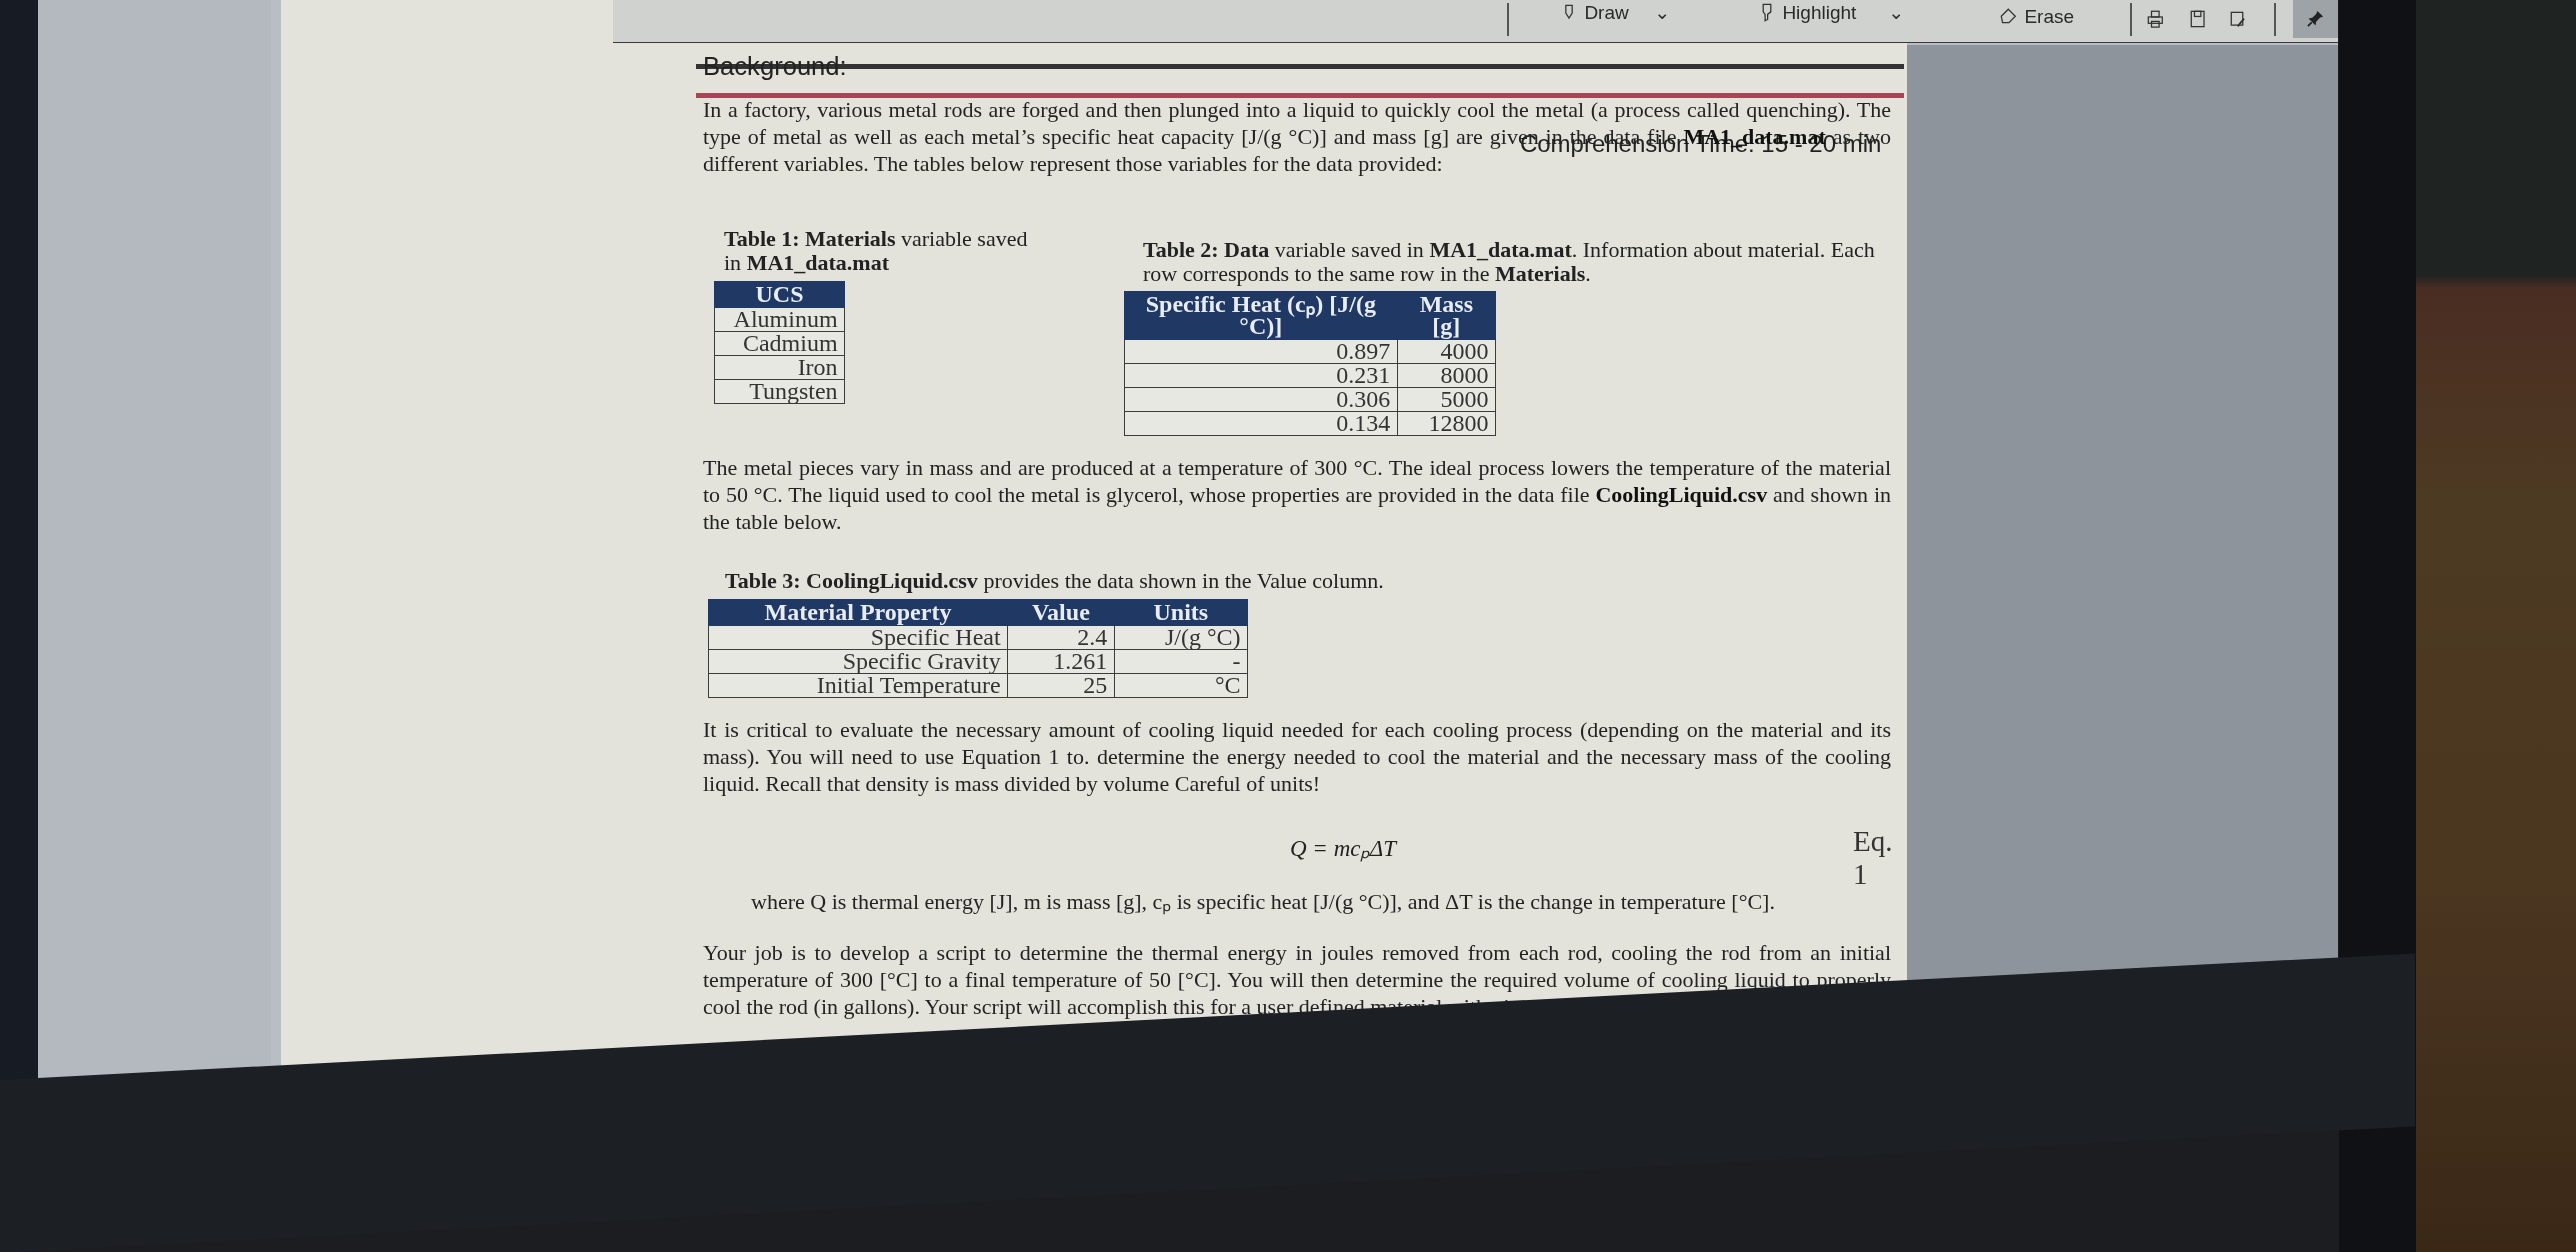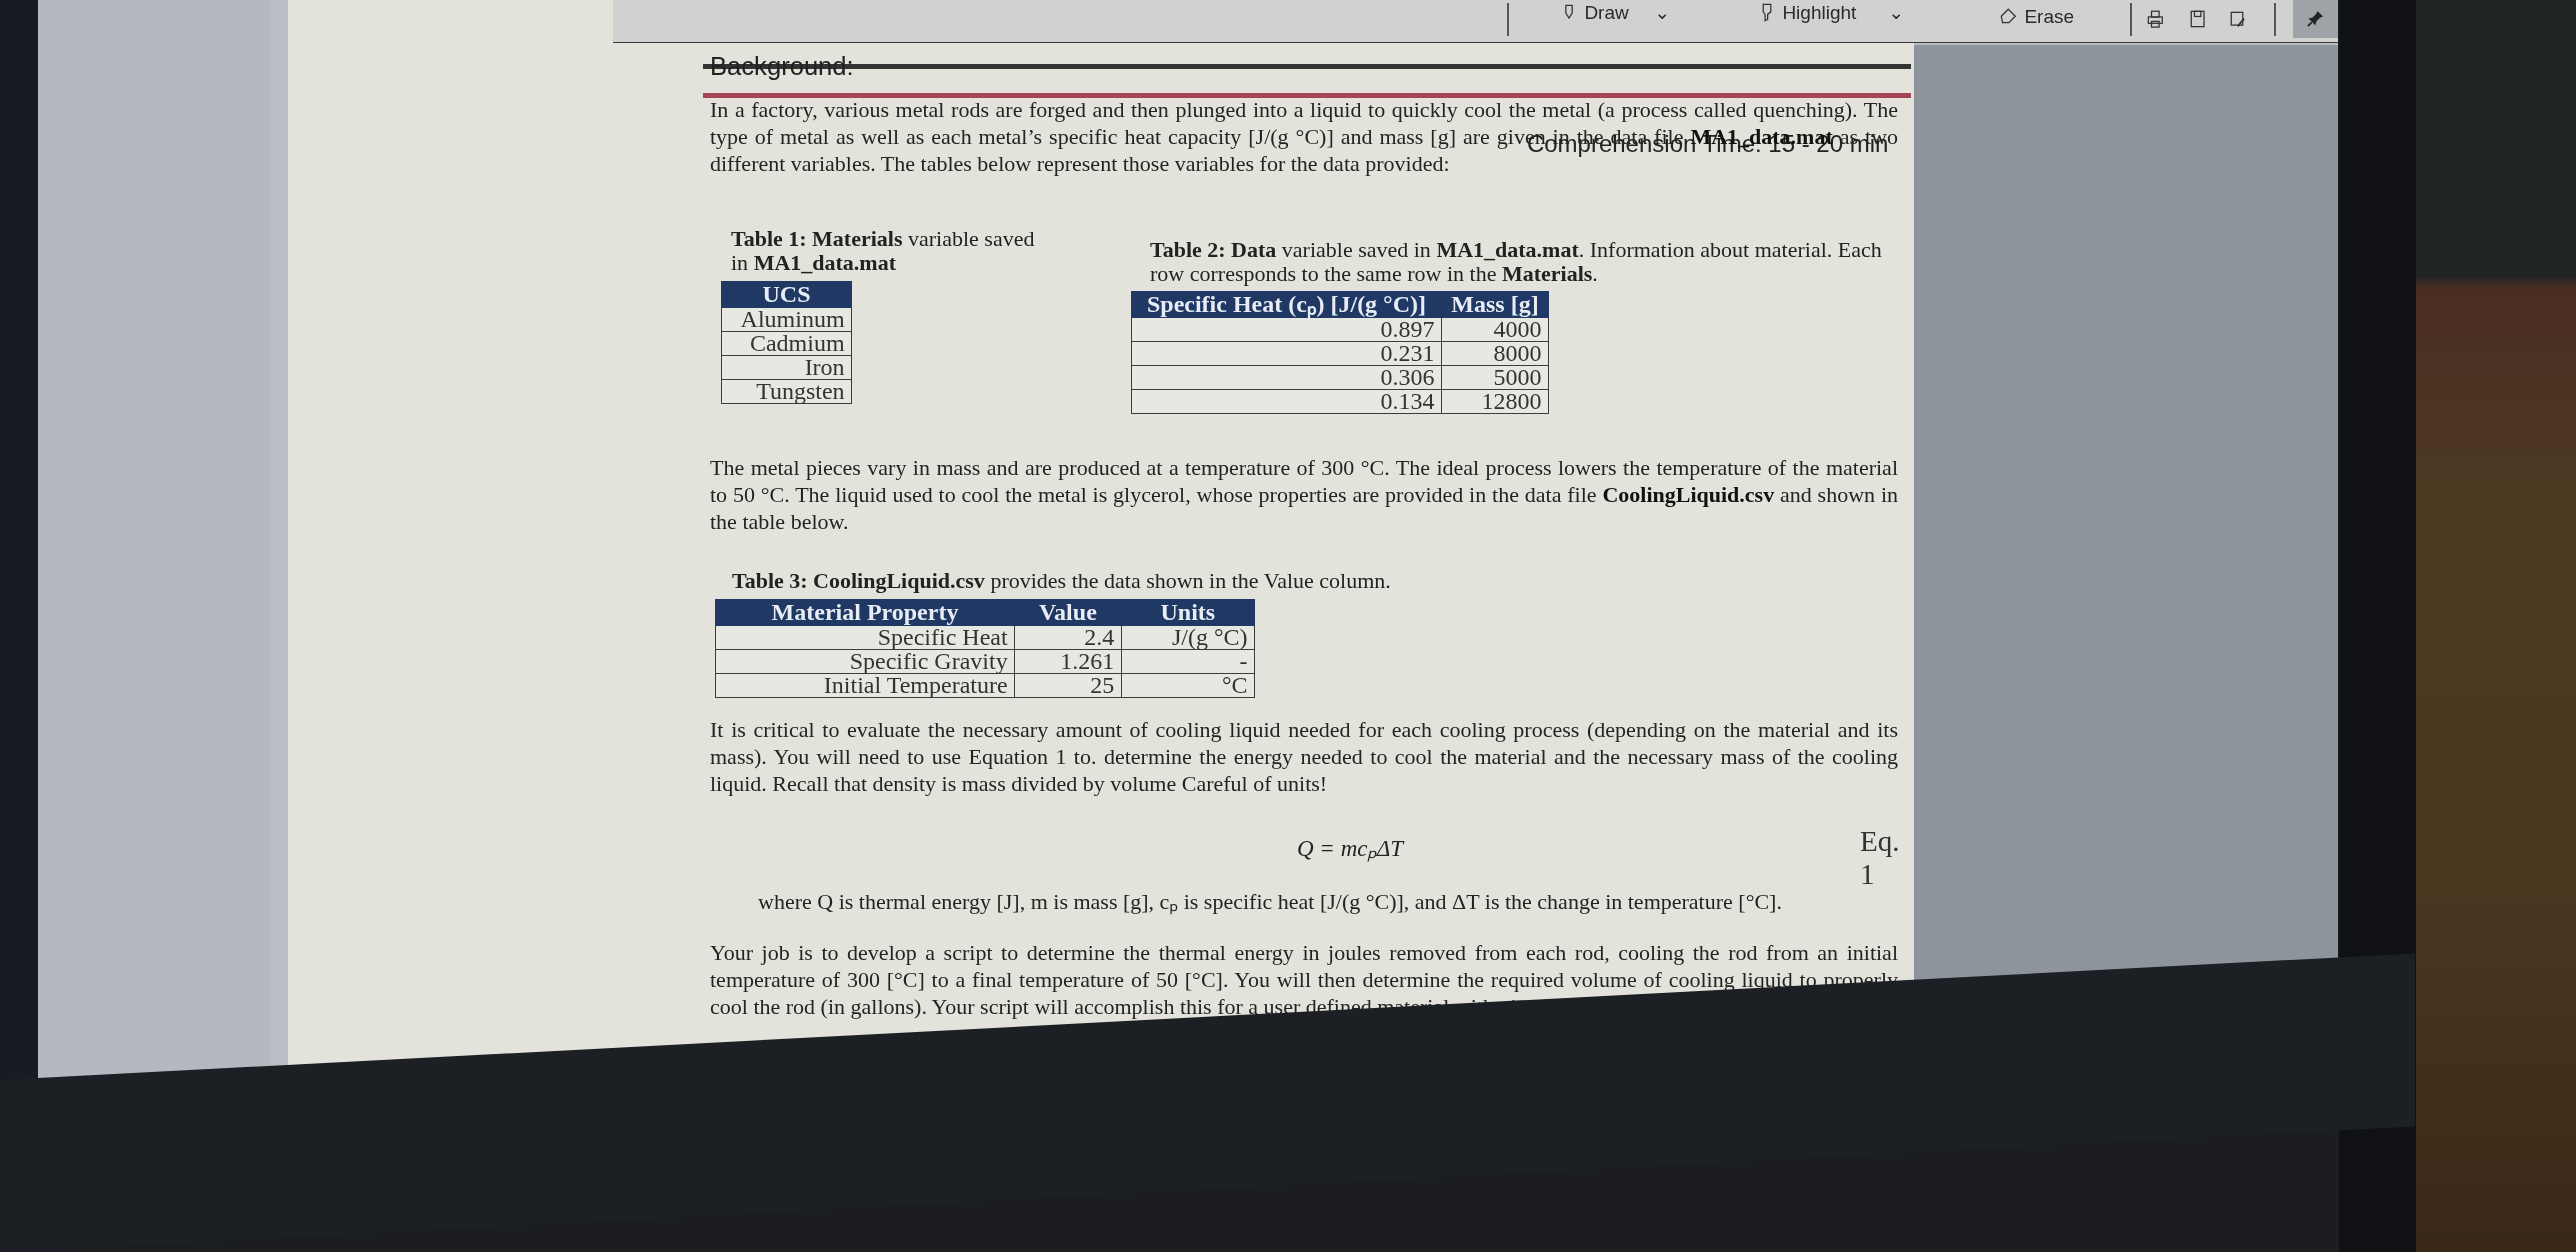--- a/index.html
+++ b/index.html
@@ -24,21 +24,21 @@
 
   
   .toolbar { position: absolute; left: 575px; top: 0; width: 1725px; height: 42px; background: #cfd2cf; border-bottom: 1.9px solid #3a3a3a; }
   .tb-item { position: absolute; top: 0; height: 25.6px; display: flex; align-items: center; gap: 6.4px;
     font-family: "Liberation Sans", sans-serif; font-size: 19px; color: #2a2a2a; }
   .tb-sep { position: absolute; top: 2.6px; width: 1.9px; height: 33px; background: #555; }
   .tb-icon { width: 19px; height: 20.4px; display: inline-flex; align-items: center; justify-content: center; }
   .pin-box { position: absolute; left: 1680px; top: 0; width: 45px; height: 38px; background: #9ea3a8; display: flex; align-items: center; justify-content: center; }
 
   
-  .page { position: absolute; left: 250px; top: 0; width: 1626px; height: 1156px; background: #e3e3dc; }
+  .page { position: absolute; left: 243px; top: 0; width: 1626px; height: 1156px; background: #e3e3dc; }
   .doc-title { position: absolute; left: 422px; top: -11.5px; font-family: "Liberation Sans", sans-serif; font-weight: bold; font-size: 28px; color: #5a1d22; letter-spacing: -0.6px; }
   .rule-dark { position: absolute; left: 415px; top: 64px; width: 1208px; height: 5.1px; background: #333; }
   .bg-head { position: absolute; left: 422px; top: 52px; font-family: "Liberation Sans", sans-serif; font-size: 25.6px; color: #222; }
   .rule-red { position: absolute; left: 415px; top: 93px; width: 1208px; height: 4.5px; background: #a74456; }
   .comp-time { position: absolute; right: 25.6px; top: 84px; font-family: "Liberation Sans", sans-serif; font-size: 24px; color: #222; margin-top: 46px; }
   .para { position: absolute; left: 422px; width: 1188px; font-size: 22px; line-height: 27px; color: #232323; text-align: justify; }
   .para b { color: #111; }
 
   .cap { position: absolute; font-size: 22px; line-height: 24px; color: #222; margin-left: 19px; }
   table.dt { position: absolute; border-collapse: collapse; font-size: 24px; color: #333; }
@@ -92,21 +92,21 @@
           </tr>
         <tr>
             <td>Tungsten</td>
           </tr>
       </tbody>
     </table>
 
     <div class="cap" style="left:843px; top:238px; width:741px;">
       <b>Table 2: Data</b><span> variable saved in </span><b>MA1_data.mat</b><span>. Information about material. Each row corresponds to the same row in the </span><b>Materials</b><span>.</span>
     </div>
-    <table class="dt" style="left:843px; top:291px; width:418px;">
+    <table class="dt" style="left:843px; top:291px; width:372px;">
       <thead>
           <tr>
         <th>Specific Heat (cₚ) [J/(g °C)]</th>
         <th>Mass [g]</th>
       </tr>
         </thead>
       <tbody>
         <tr>
             <td>0.897</td>
             <td style="text-align:right">4000</td>

